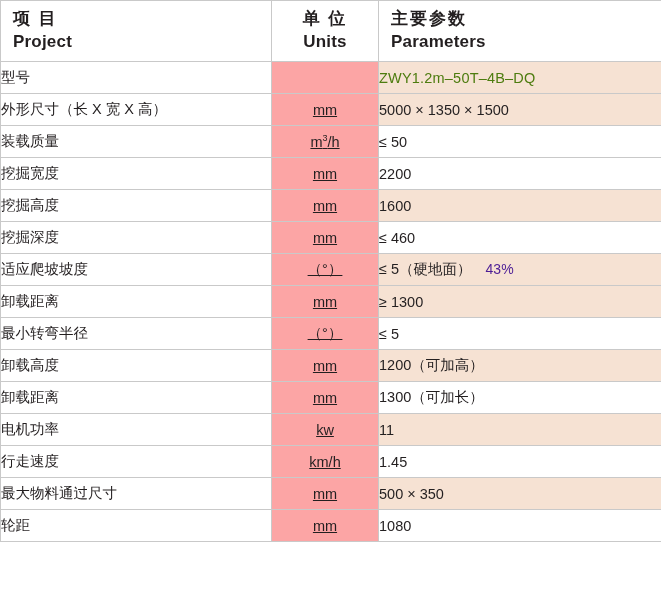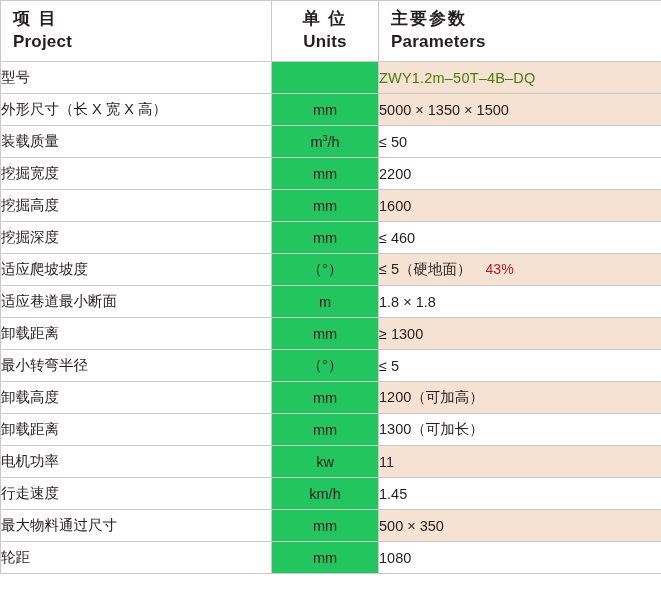--- a/index.html
+++ b/index.html
@@ -52,38 +52,39 @@
     font-size: 14.5px;
     height: 31px;
   }
   td.cell-project {
     padding-left: 12px;
     text-align: left;
     background: #ffffff;
   }
   td.cell-units {
     text-align: center;
-    background: #22c55e;
+    background: #fca5a5;
+    text-decoration: underline;
   }
   td.cell-params {
     padding-left: 14px;
     text-align: left;
   }
   tr.shade td.cell-params { background: #f6e2d3; }
   tr.plain td.cell-params { background: #ffffff; }
 
   .model-text { color: #4d7c0f; letter-spacing: 0.2px; }
 
   sup {
     font-size: 9px;
     vertical-align: super;
     line-height: 0;
   }
   .note-43 {
-    color: #b91c1c;
+    color: #4c1d95;
     font-size: 14px;
     margin-left: 14px;
   }
 </style>
 </head>
 <body>
 
 <table id="spec-table">
   <colgroup>
     <col class="c-project">
@@ -141,25 +142,20 @@
       <tr class="plain">
         <td class="cell-project">挖掘深度</td>
         <td class="cell-units">mm</td>
         <td class="cell-params"><span>≤ 460</span></td>
       </tr>
       <tr class="shade">
         <td class="cell-project">适应爬坡坡度</td>
         <td class="cell-units">（°）</td>
         <td class="cell-params"><span>≤ 5（硬地面）</span><span class="note-43">43%</span></td>
       </tr>
-      <tr class="plain">
-        <td class="cell-project">适应巷道最小断面</td>
-        <td class="cell-units">m</td>
-        <td class="cell-params"><span>1.8 × 1.8</span></td>
-      </tr>
       <tr class="shade">
         <td class="cell-project">卸载距离</td>
         <td class="cell-units">mm</td>
         <td class="cell-params"><span>≥ 1300</span></td>
       </tr>
       <tr class="plain">
         <td class="cell-project">最小转弯半径</td>
         <td class="cell-units">（°）</td>
         <td class="cell-params"><span>≤ 5</span></td>
       </tr>

